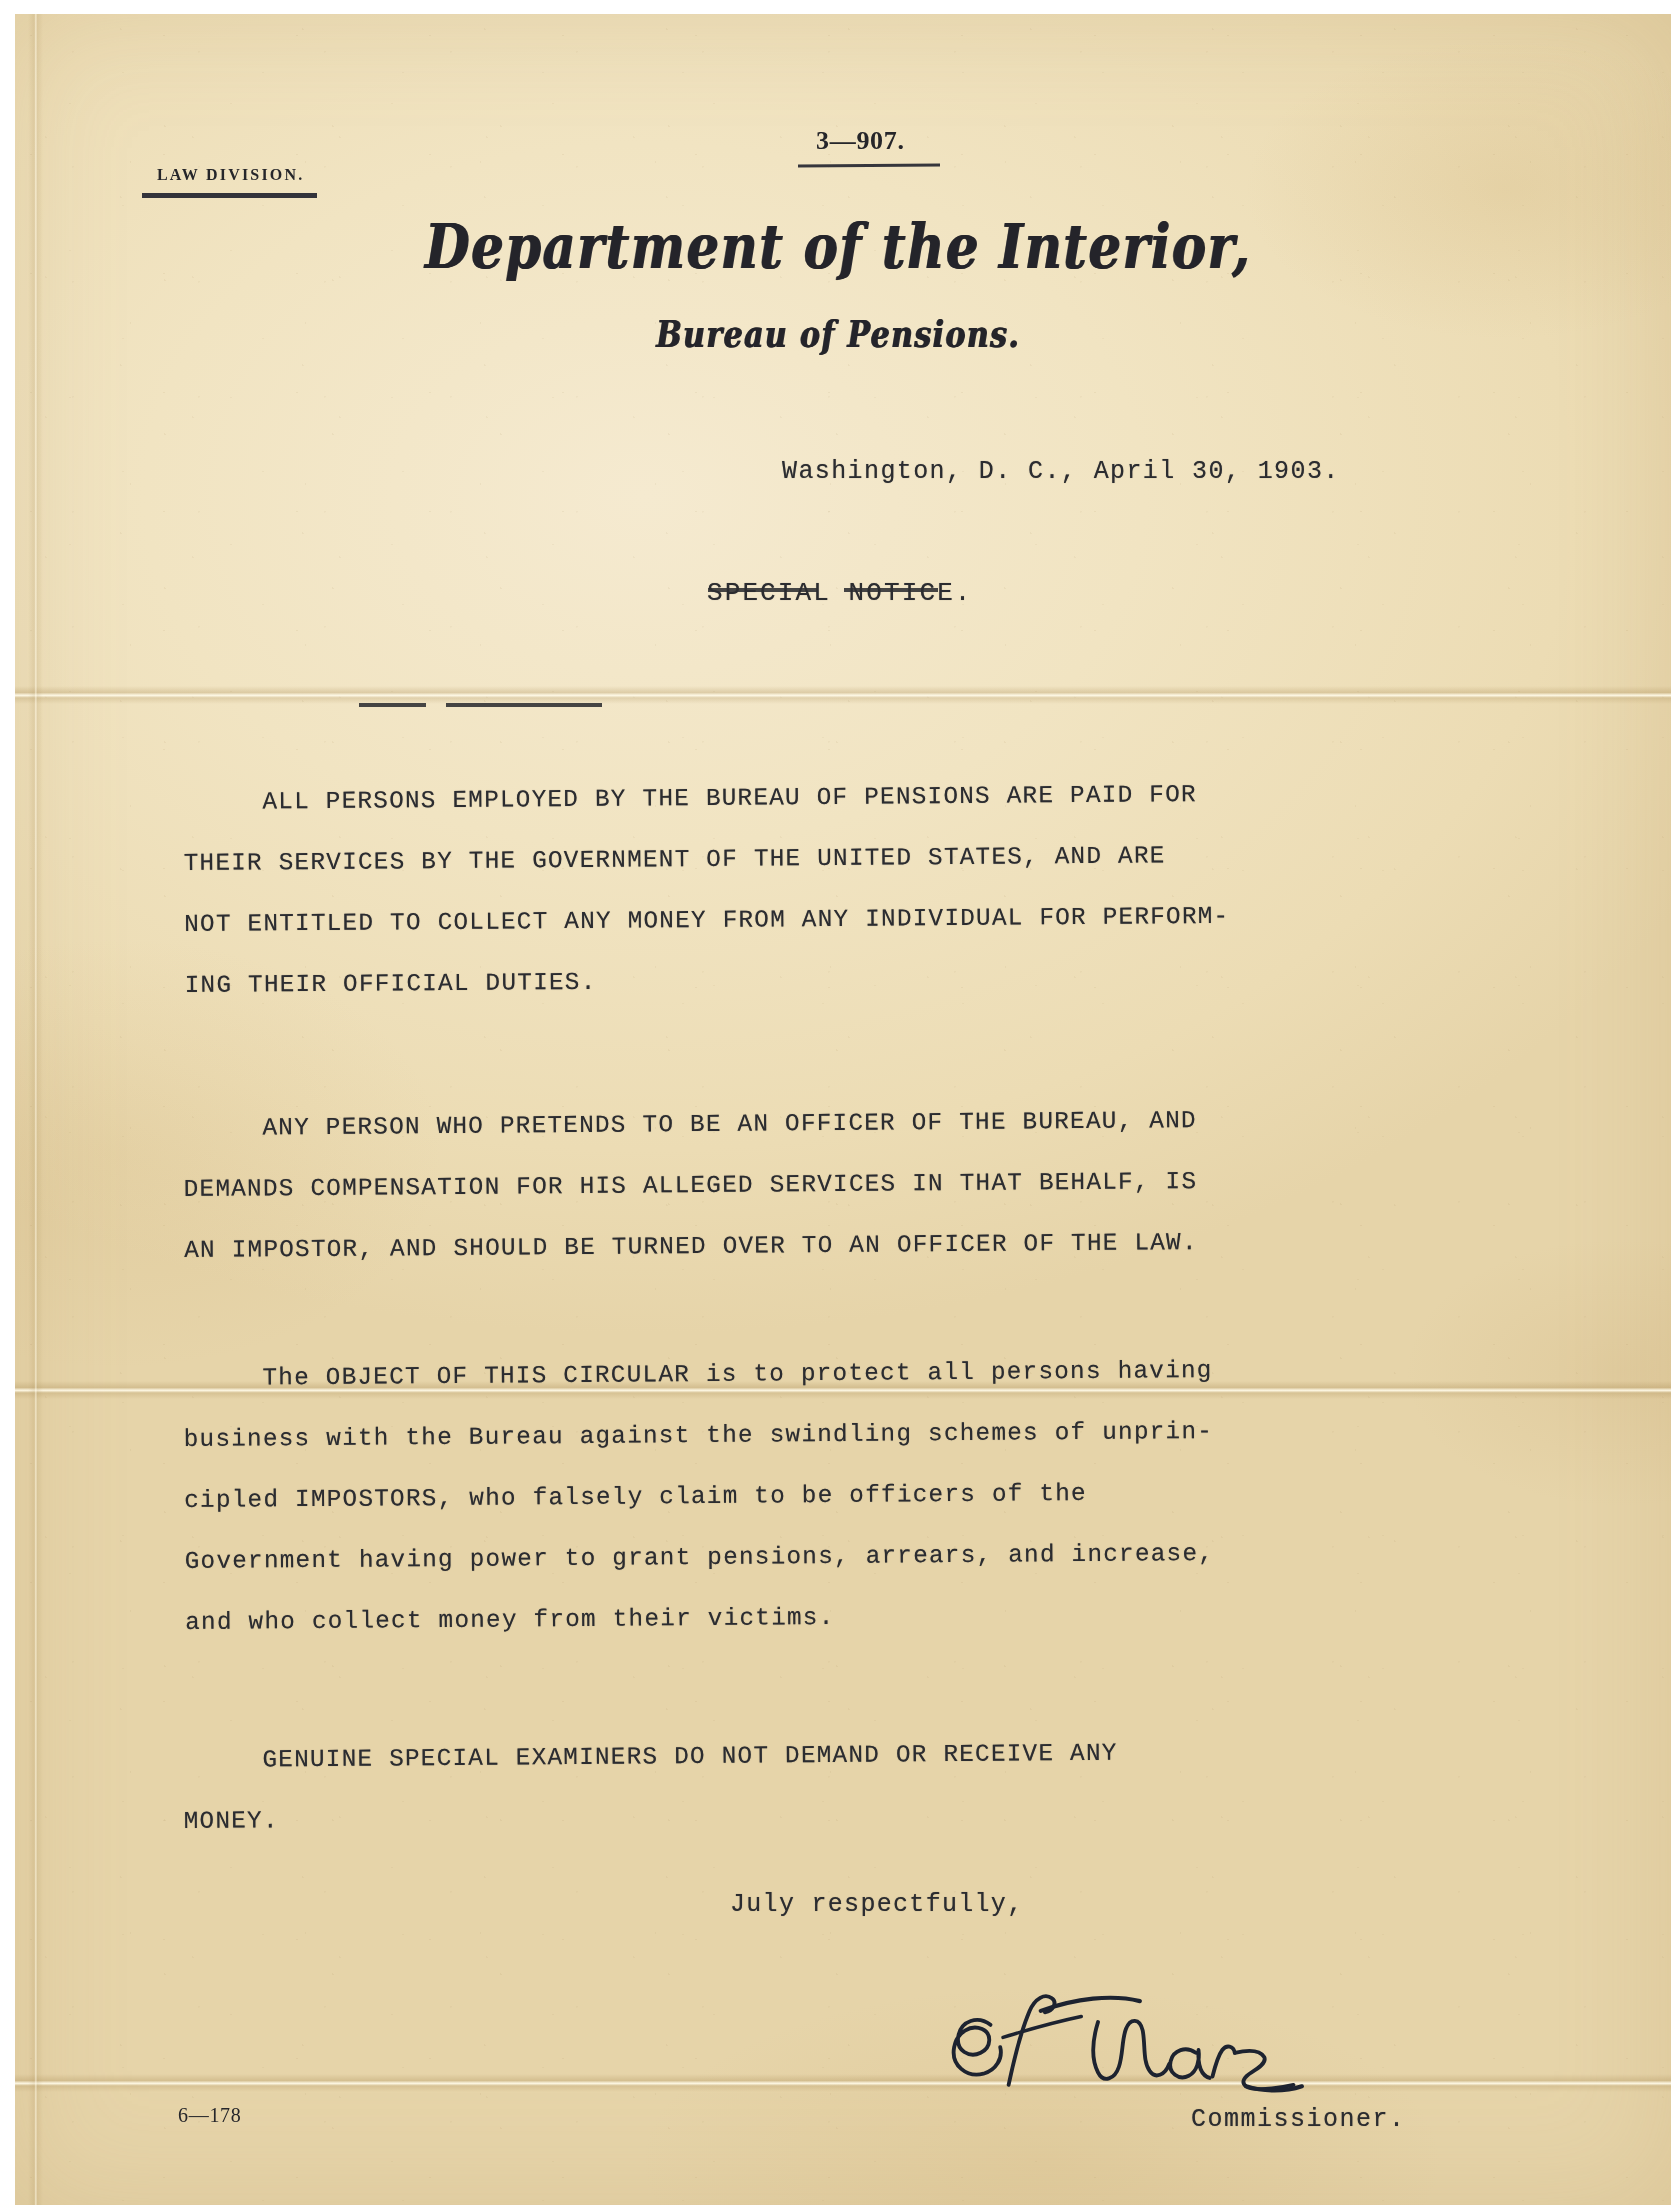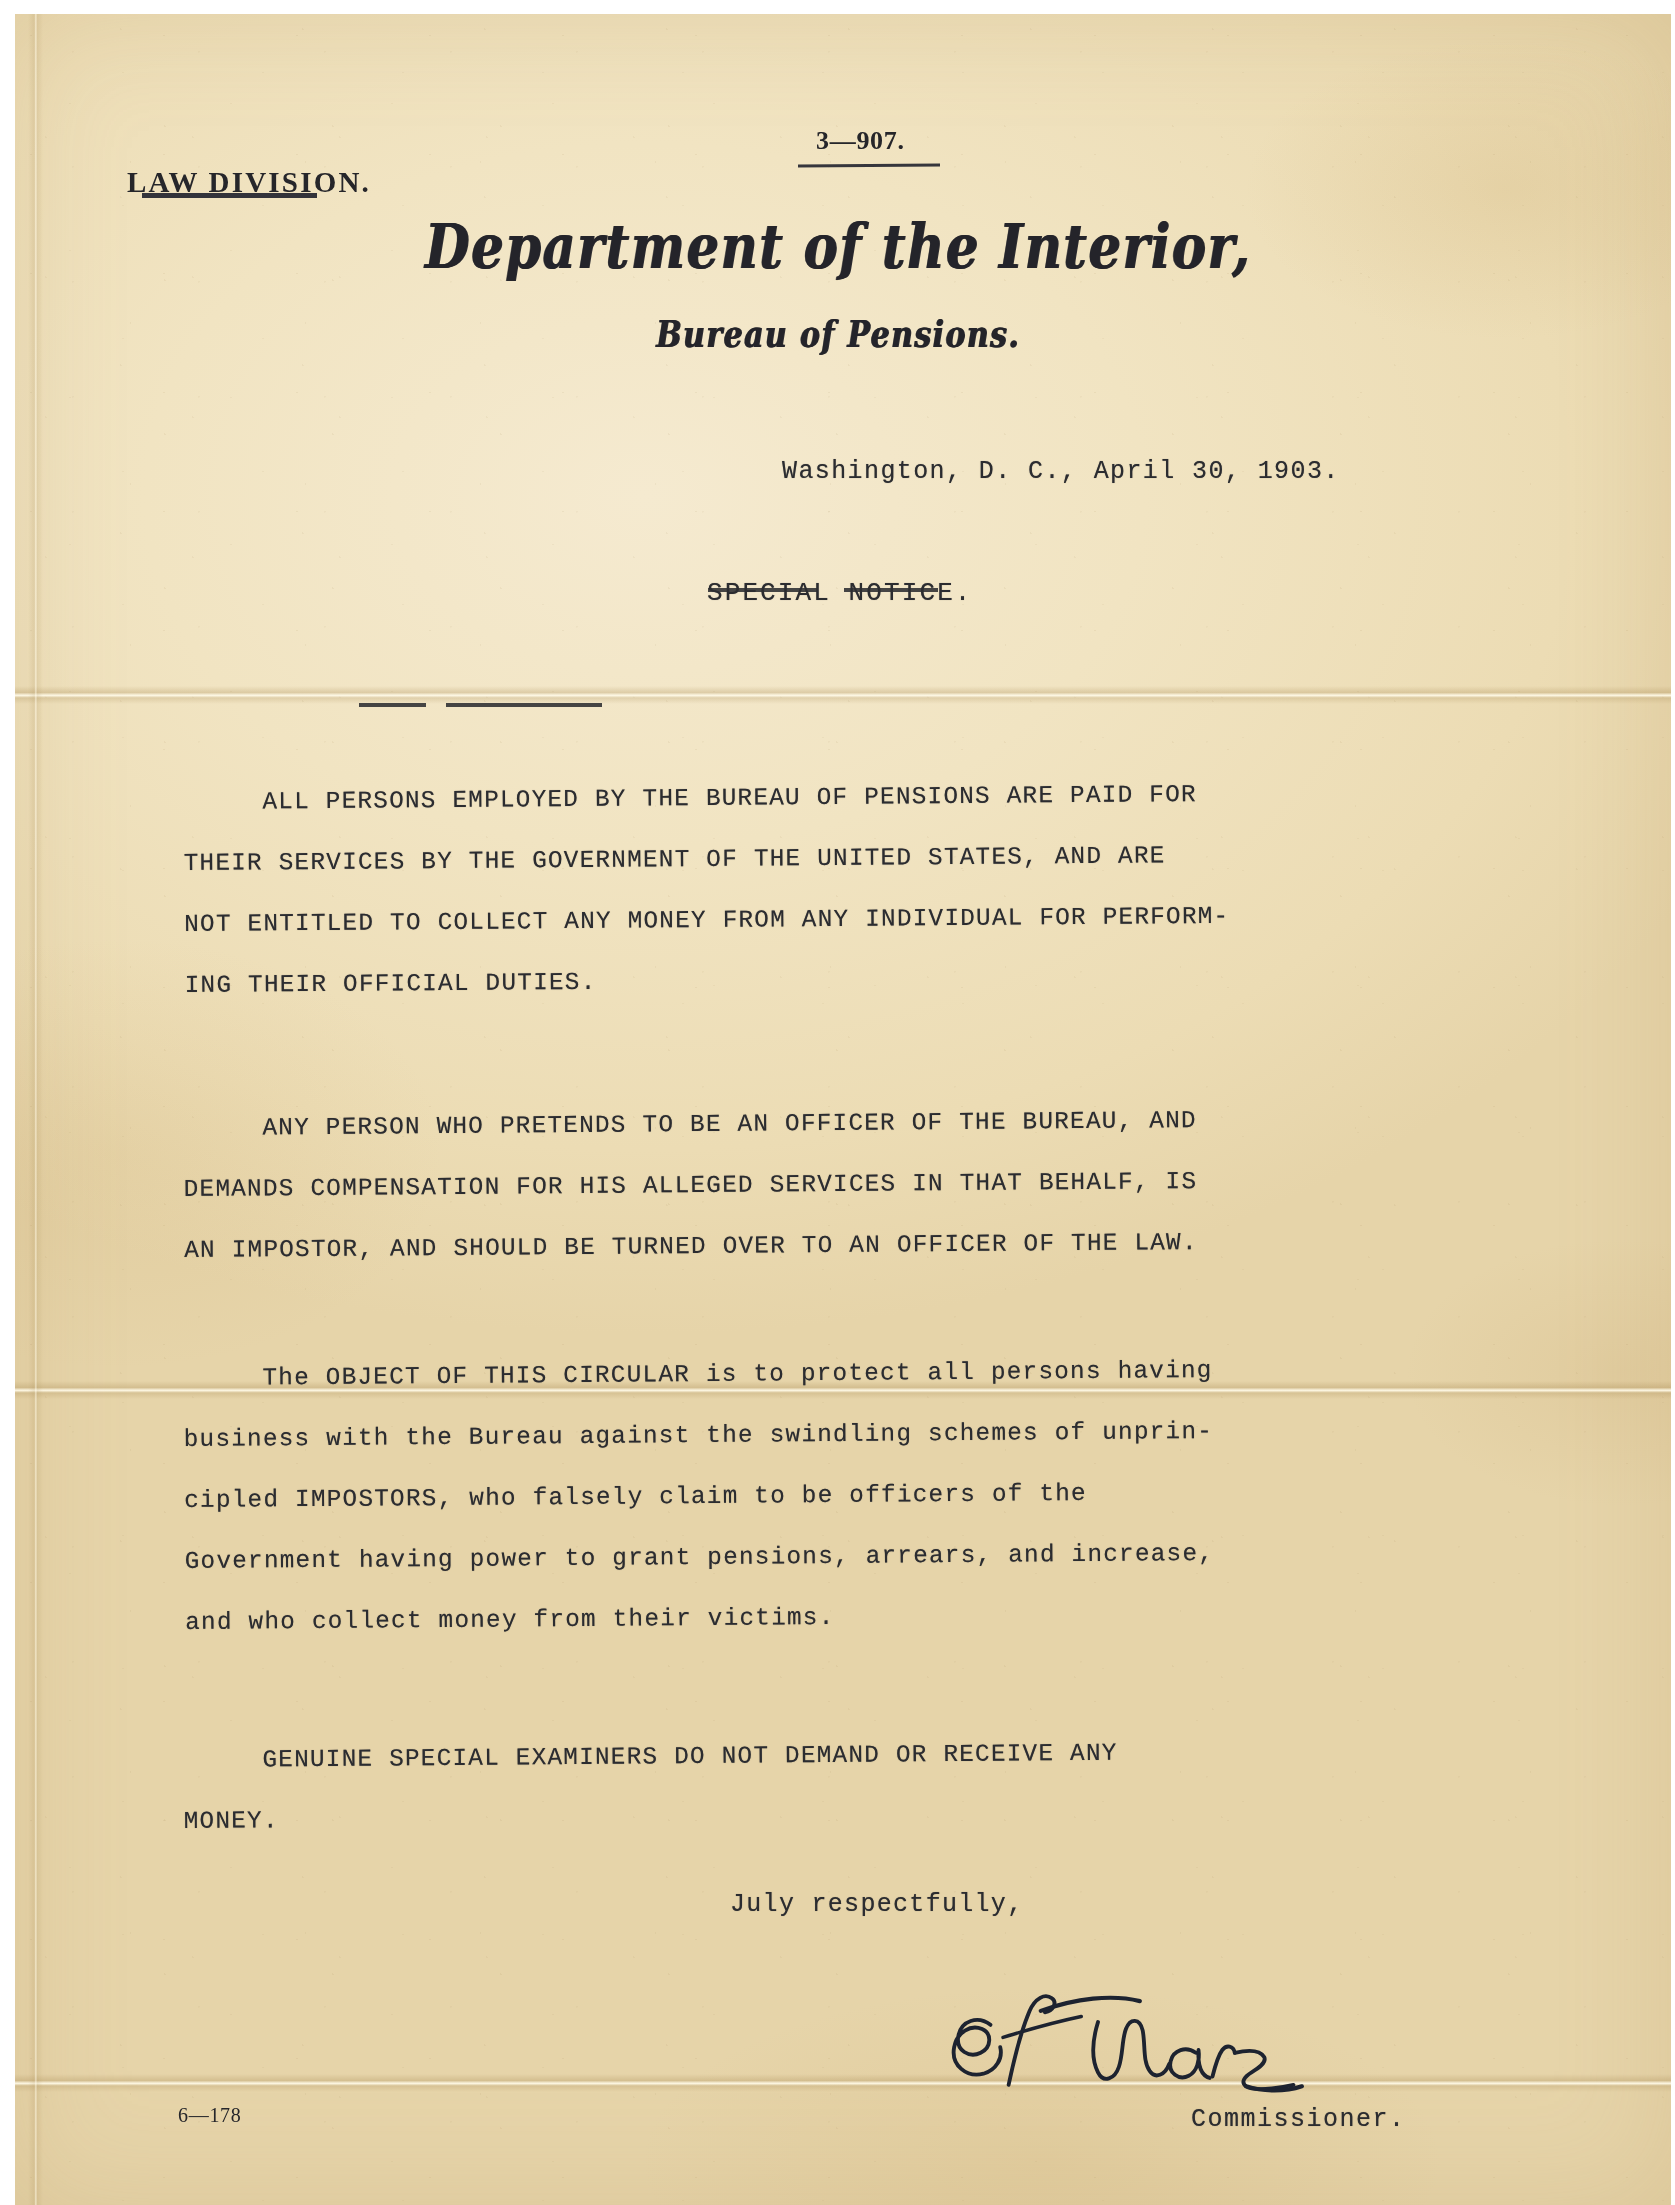--- a/index.html
+++ b/index.html
@@ -122,23 +122,23 @@
     font-style: italic;
     color: #24242a;
     letter-spacing: 1.4px;
     transform: scaleY(1.18) scaleX(.97);
     transform-origin: center top;
     text-shadow: 0.9px 0 0 rgba(36,36,42,.95), -0.4px 0 0 rgba(36,36,42,.55);
   }
 
   
   #law-division {
-    left: 127px;
+    left: 157px;
     top: 166px;
-    font-size: 29px;
+    font-size: 16px;
     font-weight: 700;
     letter-spacing: 2.2px;
   }
   #law-division-rule {
     position: absolute;
     left: 142px;
     top: 193px;
     width: 175px;
     height: 4.9px;
     background: #33333a;

